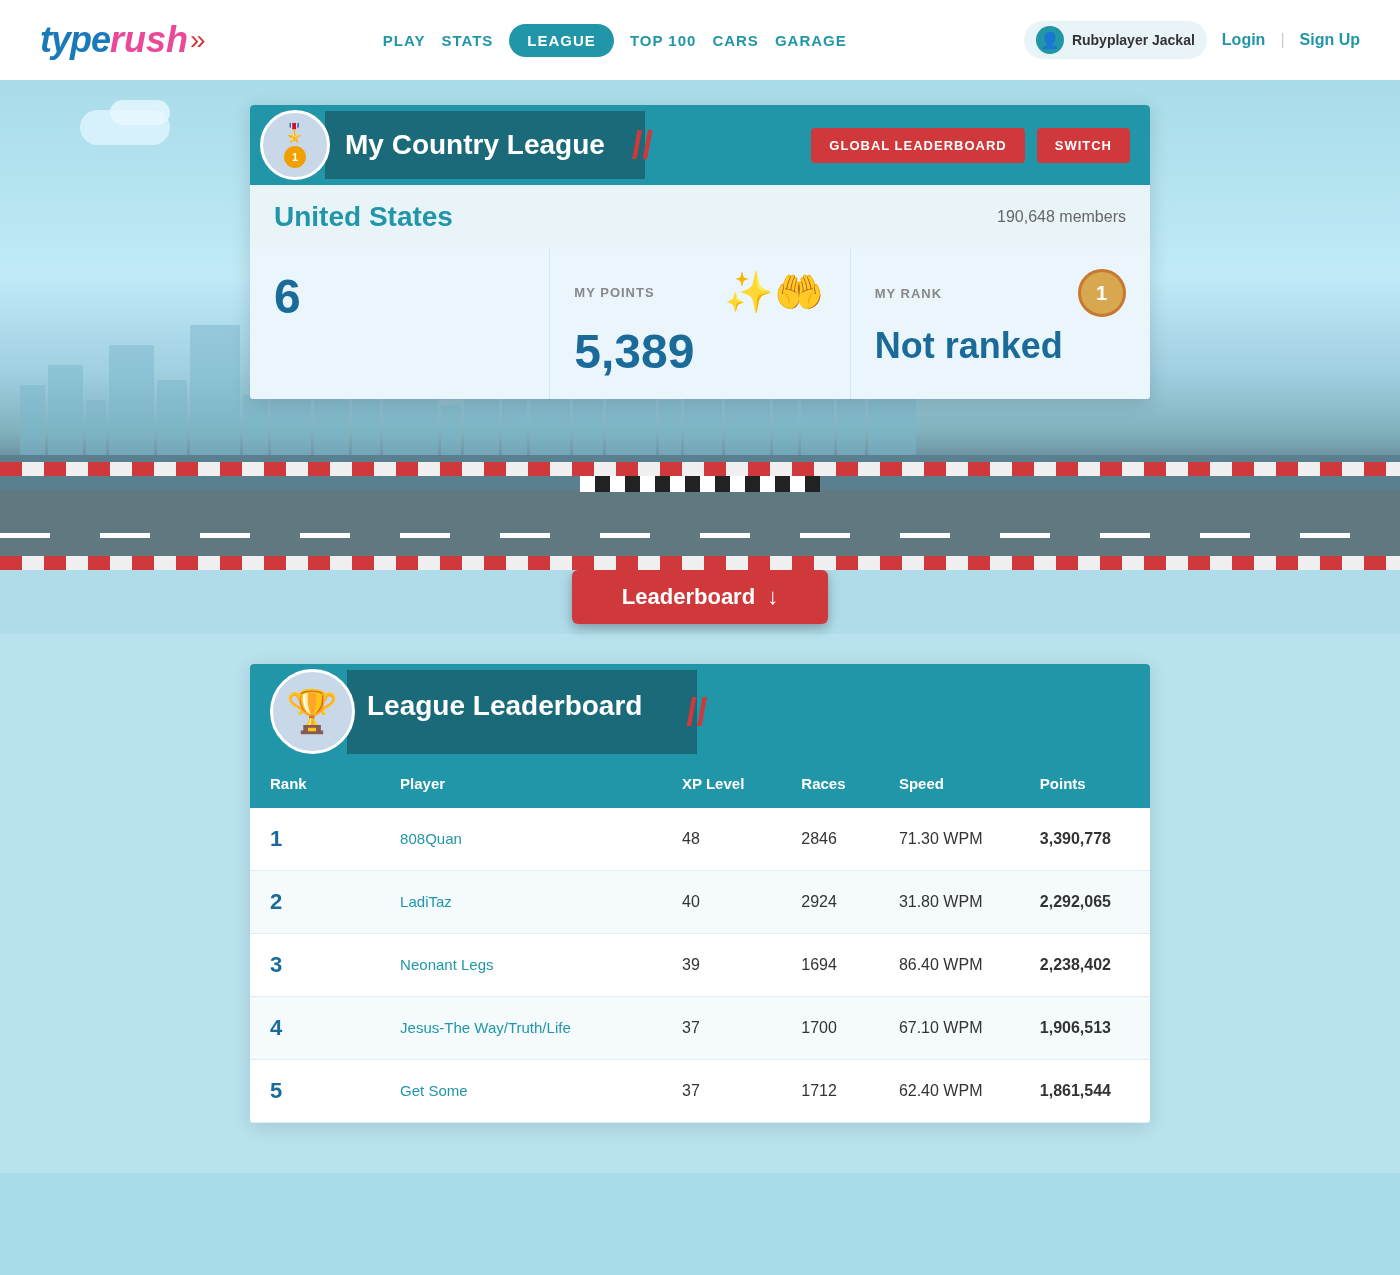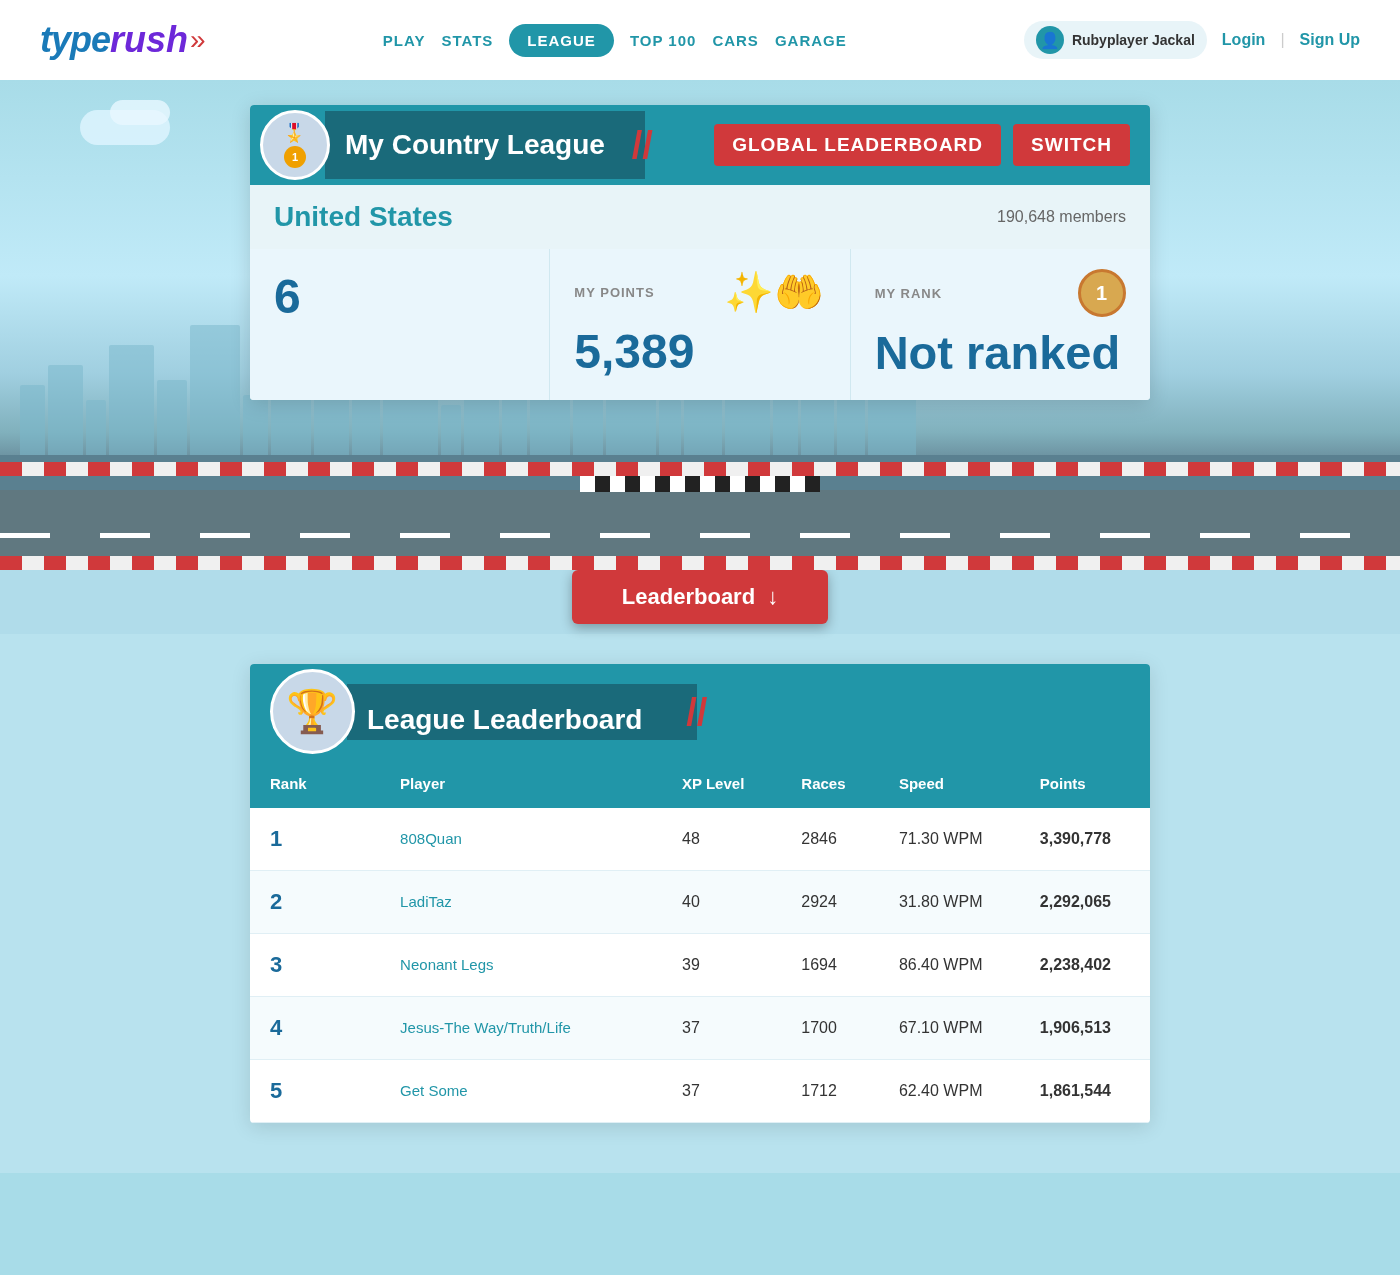--- a/index.html
+++ b/index.html
@@ -2,21 +2,21 @@
 <html><head>
   <meta charset="utf-8">
   <style>
     * { margin: 0; padding: 0; box-sizing: border-box; }
     body { font-family: Arial, sans-serif; background: #a8dce8; width: 1400px; min-height: 1275px; overflow-x: hidden; }
 
     
     .top-bar { background: #fff; display: flex; align-items: center; justify-content: space-between; padding: 16px 40px; height: 80px; }
     .logo { display: flex; align-items: center; }
     .logo-type { font-size: 36px; font-weight: bold; color: #1a7ab8; font-style: italic; letter-spacing: -1px; }
-    .logo-rush { font-size: 36px; font-weight: bold; color: #6d28d9; font-style: italic; }
+    .logo-rush { font-size: 36px; font-weight: bold; color: #ec4899; font-style: italic; }
     .logo-arrows { color: #d0393b; font-size: 28px; margin-left: 2px; }
 
     .nav { display: flex; align-items: center; gap: 16px; }
     .nav-item { color: #2196a8; font-size: 15px; font-weight: bold; text-decoration: none; letter-spacing: 1px; cursor: pointer; }
     .nav-item.active { background: #2196a8; color: #fff; padding: 8px 18px; border-radius: 20px; }
 
     .user-area { display: flex; align-items: center; gap: 15px; }
     .user-badge { display: flex; align-items: center; gap: 8px; background: #e8f4f8; border-radius: 20px; padding: 5px 12px; }
     .user-icon { width: 28px; height: 28px; background: #2196a8; border-radius: 50%; display: flex; align-items: center; justify-content: center; color: white; font-size: 16px; }
     .user-name { color: #333; font-size: 14px; font-weight: bold; }
@@ -24,32 +24,32 @@
     .auth-sep { color: #ccc; }
 
     
     .main-card { position: absolute; top: 20px; left: 50%; transform: translateX(-50%); width: 900px; background: #fff; border-radius: 4px; box-shadow: 0 4px 20px rgba(0,0,0,0.15); overflow: hidden; }
 
     
     .card-header { background: #2196a8; display: flex; align-items: center; justify-content: space-between; padding: 0 20px; height: 80px; position: relative; }
     .card-header-left { display: flex; align-items: center; gap: 0; }
     .medal-circle { width: 70px; height: 70px; background: #c8d8e8; border-radius: 50%; display: flex; align-items: center; justify-content: center; border: 3px solid #fff; margin-left: -10px; position: relative; z-index: 2; }
     .card-header-right { display: flex; gap: 12px; }
-    .header-btn { background: #d0393b; color: #fff; border: none; padding: 10px 18px; border-radius: 4px; font-size: 19px; font-weight: bold; cursor: pointer; letter-spacing: 1px; }
+    .header-btn { background: #d0393b; color: #fff; border: none; padding: 10px 18px; border-radius: 4px; font-size: 13px; font-weight: bold; cursor: pointer; letter-spacing: 1px; }
 
     
     .stats-banner { background: #e8f4f8; padding: 16px 24px; display: flex; justify-content: space-between; align-items: center; }
     .country-name { color: #2196a8; font-size: 28px; font-weight: bold; }
     .members-count { color: #666; font-size: 16px; }
 
     .stats-grid { display: grid; grid-template-columns: 1fr 1fr 1fr; gap: 1px; background: #d0e8f0; }
     .stat-box { background: #eaf6fc; padding: 20px 24px; display: flex; flex-direction: column; gap: 8px; }
     .stat-label { color: #888; font-size: 13px; font-weight: bold; letter-spacing: 1px; display: flex; justify-content: space-between; align-items: center; }
     .stat-value { color: #1a6a9a; font-size: 48px; font-weight: bold; }
-    .stat-value-text { color: #1a6a9a; font-size: 47px; font-weight: bold; }
+    .stat-value-text { color: #1a6a9a; font-size: 36px; font-weight: bold; }
 
     
     .lb-table { width: 100%; border-collapse: collapse; }
     .lb-table thead tr { background: #2196a8; }
     .lb-table thead th { color: #fff; font-size: 15px; font-weight: bold; padding: 16px 20px; text-align: left; }
     .lb-table tbody tr { border-bottom: 1px solid #e0eff5; }
     .lb-table tbody tr:nth-child(even) { background: #f5fbfd; }
     .lb-table tbody td { padding: 18px 20px; font-size: 16px; color: #333; }
     .rank-num { color: #1a6a9a; font-size: 22px; font-weight: bold; }
     .player-link { color: #2196a8; text-decoration: none; font-size: 15px; cursor: pointer; }
@@ -194,21 +194,21 @@
   </button>
 </div>
 
 <div style="background:#b8e2ee;padding:30px 0 50px;display:flex;justify-content:center;">
   <div style="width:900px;background:#fff;border-radius:4px;box-shadow:0 4px 20px rgba(0,0,0,0.12);overflow:hidden;">
 
     <div style="background:#2196a8;display:flex;align-items:center;height:95px;padding:0 20px;">
       <div style="width:85px;height:85px;background:#c8d8e8;border-radius:50%;display:flex;align-items:center;justify-content:center;border:3px solid #fff;z-index:2;position:relative;">
         <span style="font-size:42px;">🏆</span>
       </div>
-      <div style="background:#1a6a7a;padding:20px 55px 4px 20px;margin-left:-8px;position:relative;">
+      <div style="background:#1a6a7a;padding:20px 55px 32px 20px;margin-left:-8px;position:relative;">
         <span style="color:#fff;font-size:28px;font-weight:bold;">League Leaderboard</span>
         <span style="color:#d0393b;font-size:38px;font-weight:bold;position:absolute;right:-10px;top:50%;transform:translateY(-50%);">//</span>
       </div>
     </div>
 
     <table class="lb-table">
       <thead>
         <tr>
           <th style="width:120px;">Rank</th>
           <th style="width:260px;">Player</th>

